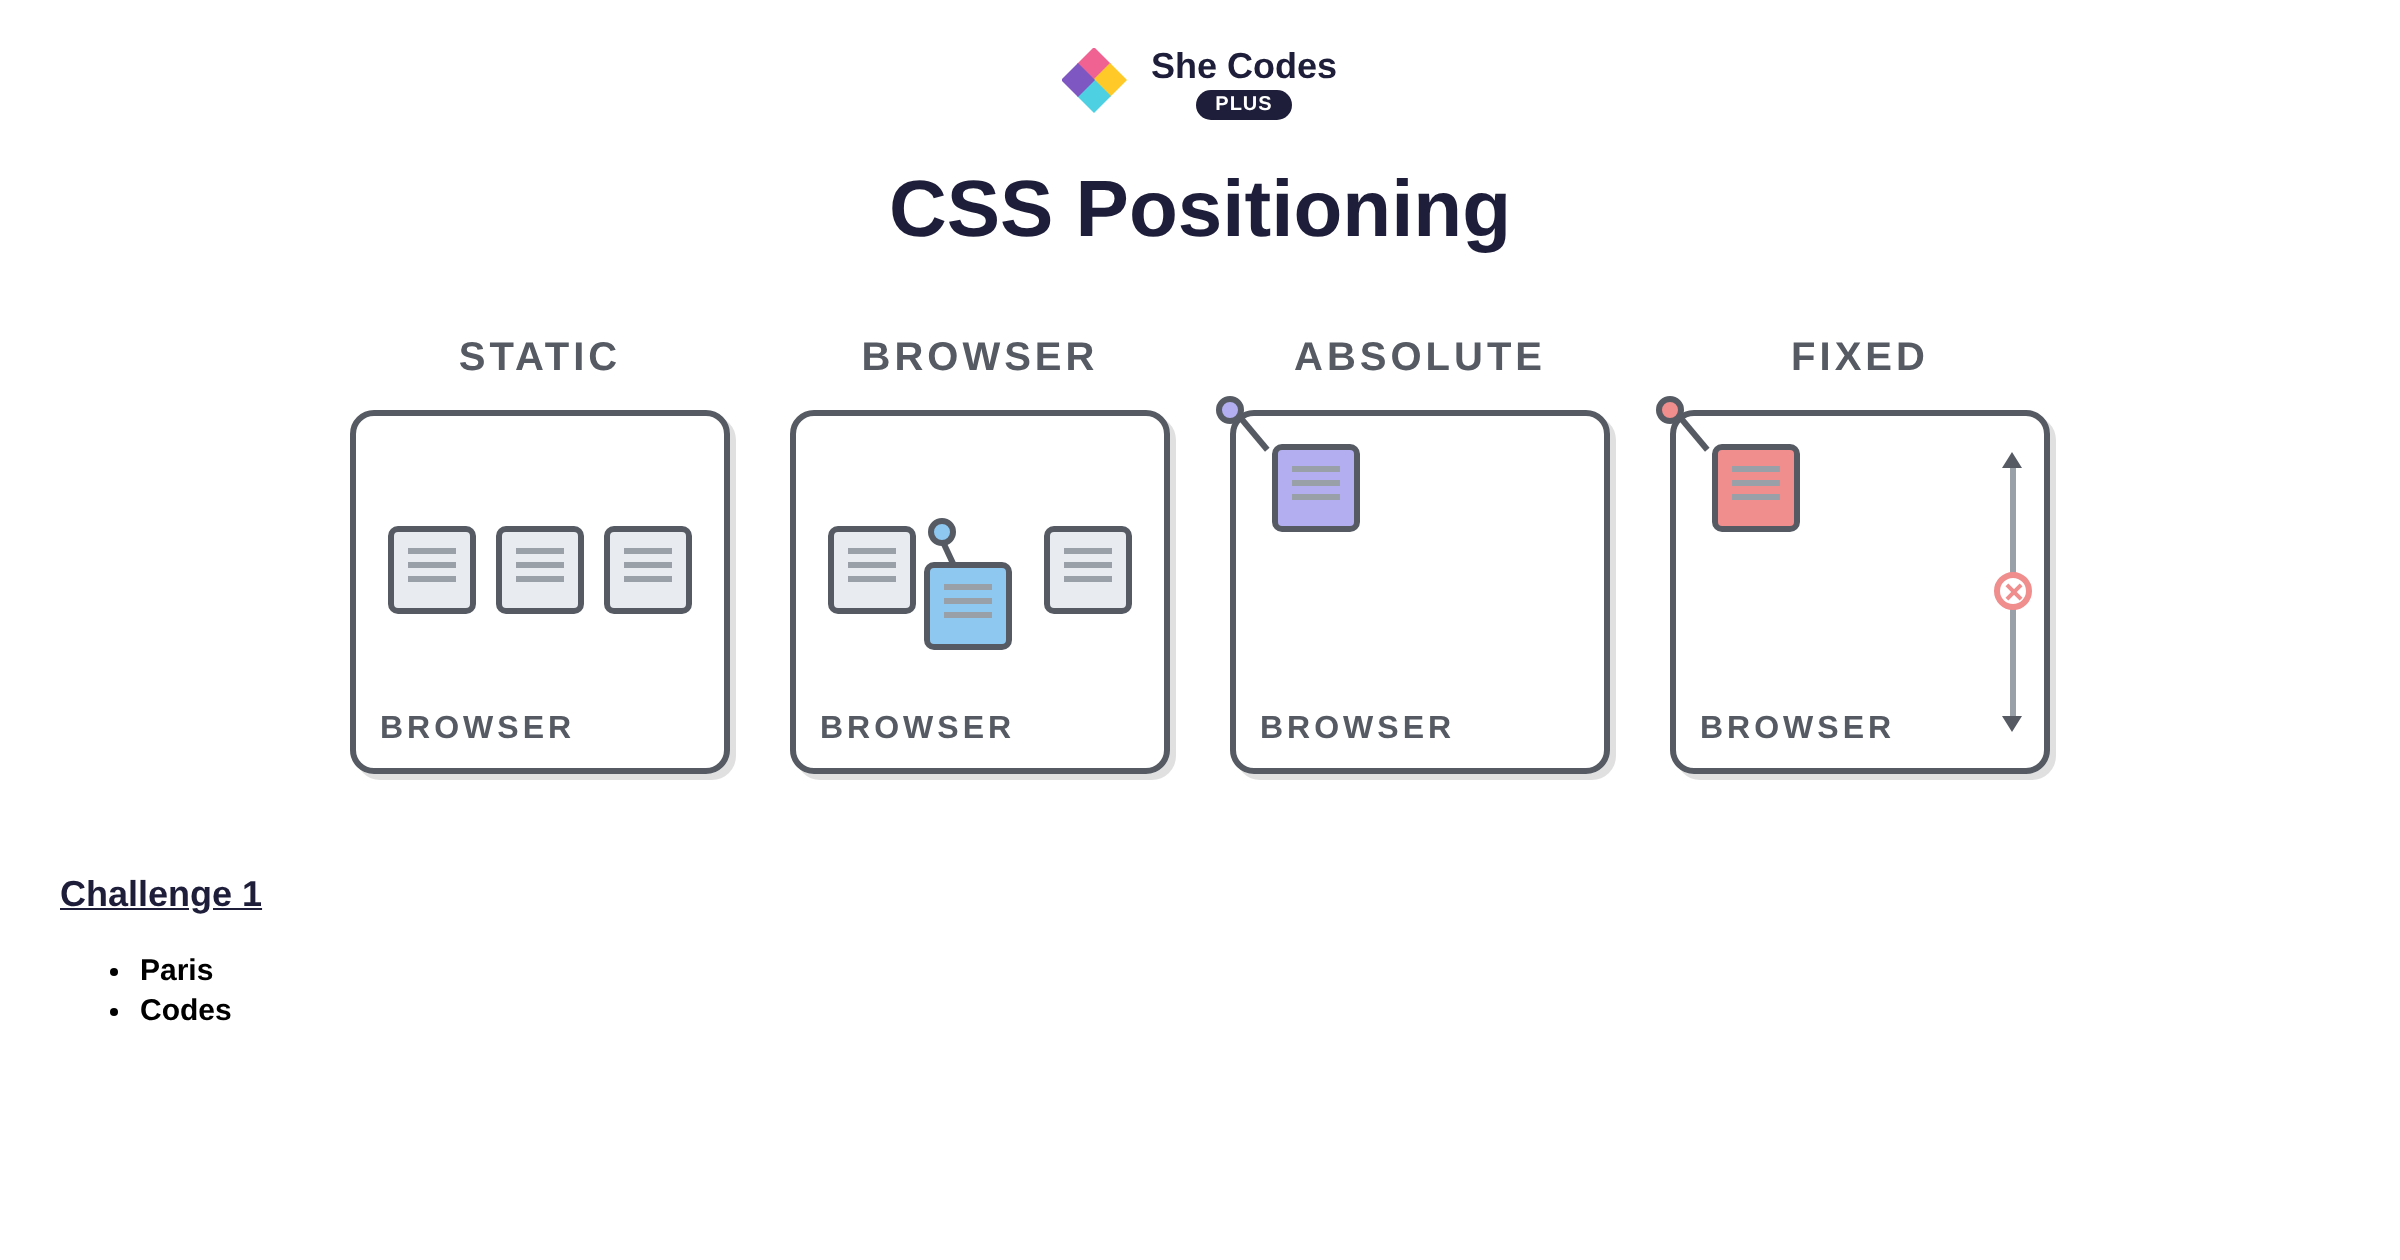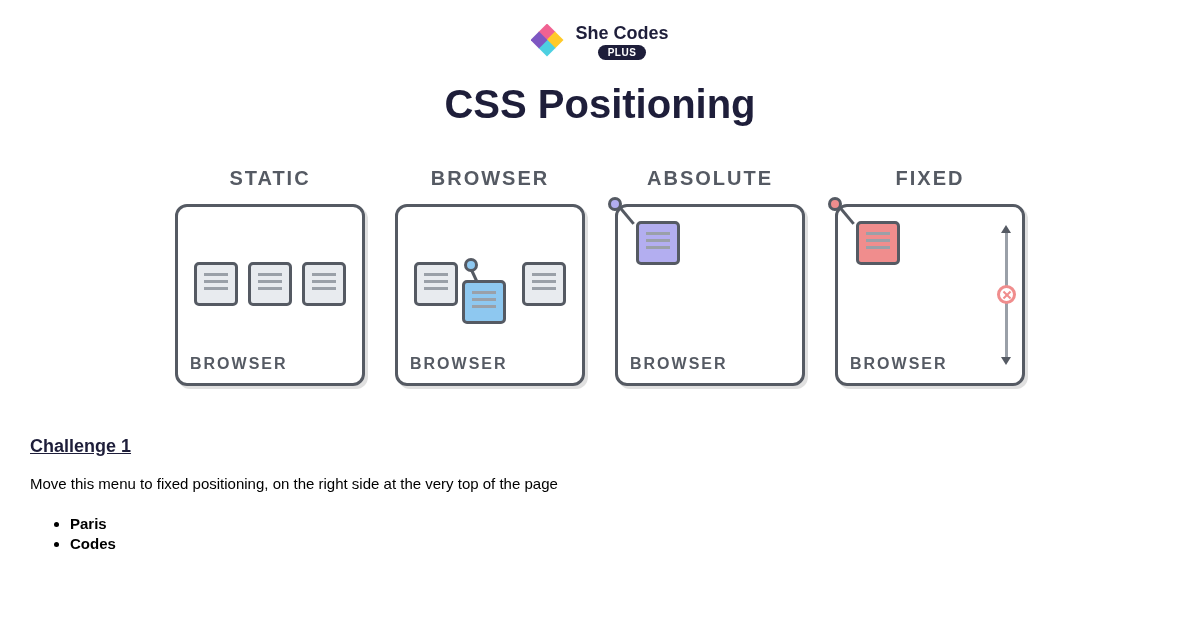--- a/index.html
+++ b/index.html
@@ -258,18 +258,17 @@
         <div class="scroll-x"></div>
       </div>
       <div class="browser-label">BROWSER</div>
     </div>
   </div>
 
 </div>
 
 <div class="challenge">
   <h3>Challenge 1</h3>
-  <p>Move this menu to fixed positioning, on the right side at the very top of the page</p>
   <ul>
     <li>Paris</li>
     <li>Codes</li>
   </ul>
 </div>
 
 </body></html>

